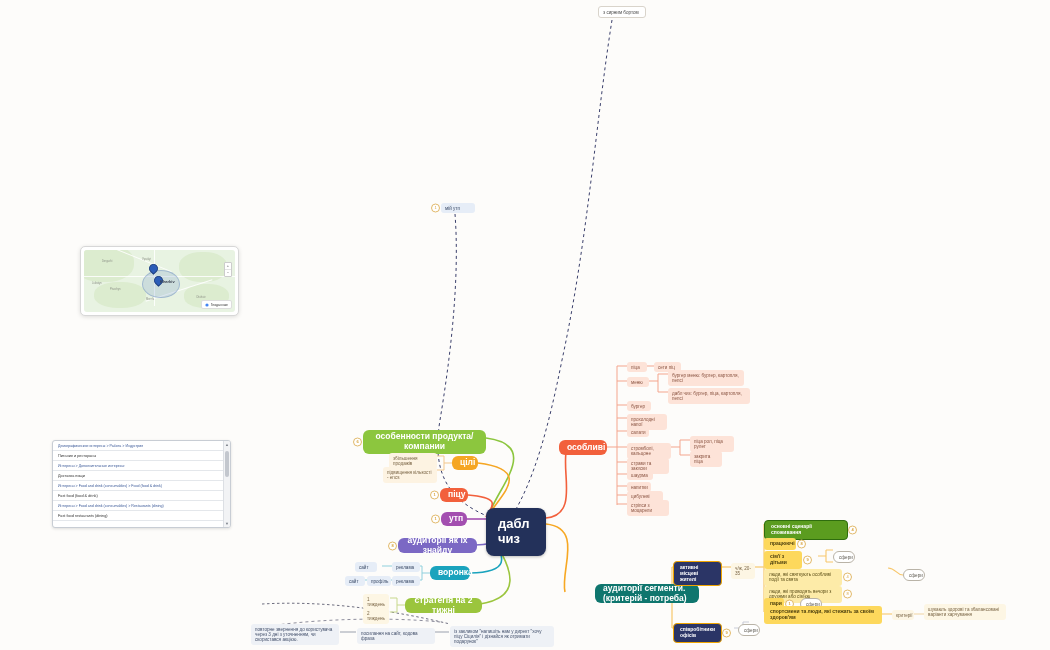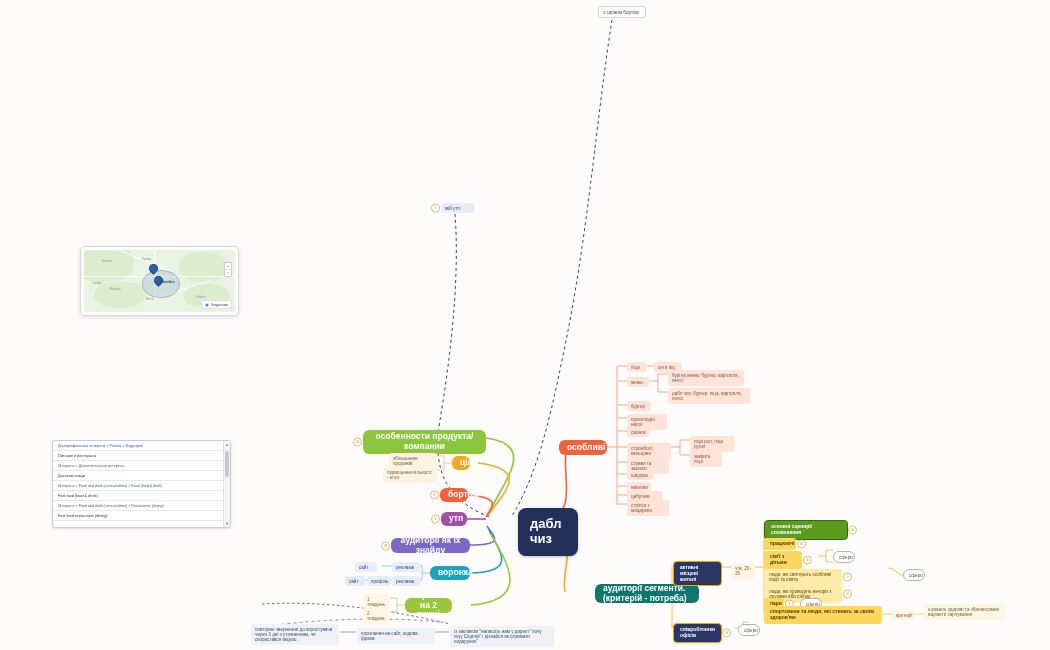--- a/index.html
+++ b/index.html
@@ -26,21 +26,21 @@
     border-radius:8px;padding:9px 12px;justify-content:center;
     box-shadow:0 1px 3px rgba(0,0,0,.25);
   }
 
   
   .l1{font-weight:bold;font-size:8.5px;color:#fff;padding:5px 8px;justify-content:center;text-align:center;}
   .green{background:#8cc63e;}
   .orange{background:#f5a623;}
   .red{background:#f2603c;}
   .purple{background:#a34fb0;}
-  .violet{background:#7b68c4;}
+  .violet{background:#7b68c4;margin-left:7px;}
   .teal{background:#1aa3bd;text-align:right;}
   .olive{background:#9bc53d;}
   .amber{background:#0f766e;margin-left:36px;}
 
   
   .sub{
     font-size:4.6px;color:#6d5840;background:#fdeedd;
     border-radius:3px;padding:2.5px 4px;
   }
   .sub.cream{background:#fdf3e2;color:#7a6545;}
@@ -213,41 +213,41 @@
     <div class="rowval">Fast food (food &amp; drink)</div>
     <div class="rowhdr">Интересы &gt; Food and drink (consumables) &gt; Restaurants (dining)</div>
     <div class="rowval">Fast food restaurants (dining)</div>
     <div class="scrollbar">
       <div class="scrollarr" style="top:0;">▲</div>
       <div class="scrollthumb"></div>
       <div class="scrollarr" style="bottom:0;">▼</div>
     </div>
   </div>
 
-  <div class="node central" style="left:486px;top:508px;width:60px;margin-left:32px;">
+  <div class="node central" style="left:486px;top:508px;width:60px;">
     <span>дабл чиз</span>
   </div>
 
   <div class="node l1 green" style="left:363px;top:430px;width:123px;height:24px;">
     <span>особенности продукта/компании</span>
     <div class="badge left">6</div>
   </div>
 
-  <div class="node l1 orange" style="left:452px;top:456px;width:18px;height:14px;">
+  <div class="node l1 orange" style="left:452px;top:456px;width:26px;height:14px;">
     <span>цілі</span>
   </div>
   <div class="node sub cream" style="left:389px;top:453px;width:48px;">
     <span>збільшення продажів</span>
   </div>
   <div class="node sub cream" style="left:383px;top:467px;width:54px;">
     <span>підвищення кількості - encs</span>
   </div>
 
   <div class="node l1 red" style="left:440px;top:488px;width:28px;height:14px;">
-    <span>бортом</span>
+    <span>піцу</span>
     <div class="badge left">1</div>
   </div>
 
   <div class="node l1 purple" style="left:441px;top:512px;width:26px;height:14px;">
     <span>утп</span>
     <div class="badge left">1</div>
   </div>
 
   <div class="node l1 violet" style="left:391px;top:538px;width:79px;height:15px;">
     <span>аудиторії як їх знайду</span>
@@ -266,21 +266,21 @@
   <div class="node sub blue" style="left:392px;top:576px;width:28px;">
     <span>реклама</span>
   </div>
   <div class="node sub blue" style="left:367px;top:576px;width:24px;">
     <span>профіль</span>
   </div>
   <div class="node sub blue" style="left:345px;top:576px;width:20px;">
     <span>сайт</span>
   </div>
 
-  <div class="node l1 olive" style="left:405px;top:598px;width:47px;height:15px;">
+  <div class="node l1 olive" style="left:405px;top:598px;width:77px;height:15px;">
     <span>стратегія на 2 тижні</span>
   </div>
   <div class="node sub pale" style="left:363px;top:594px;width:26px;">
     <span>1 тиждень</span>
   </div>
   <div class="node sub pale" style="left:363px;top:608px;width:26px;">
     <span>2 тиждень</span>
   </div>
 
   <div class="node l1 red" style="left:559px;top:440px;width:48px;height:15px;">

